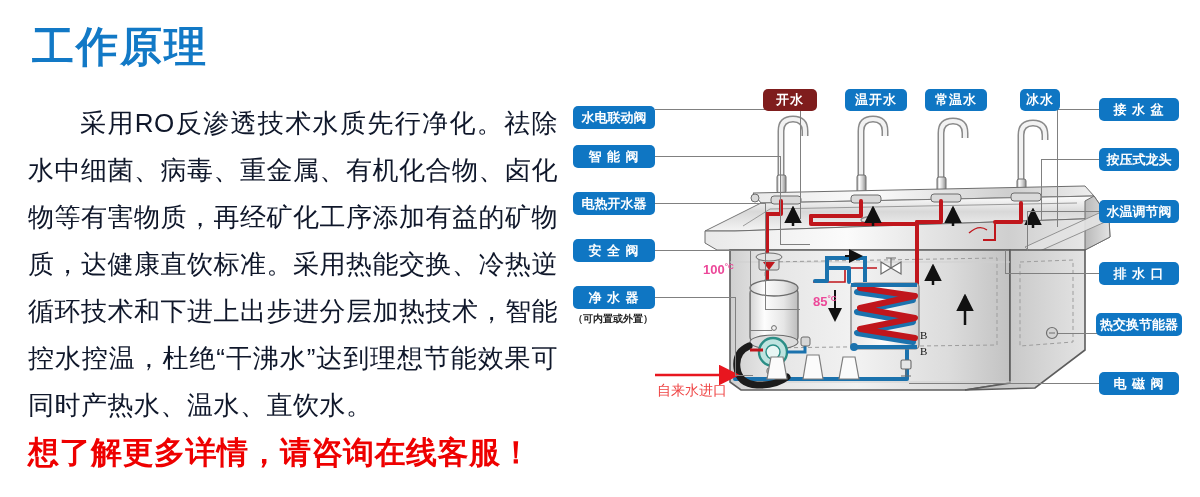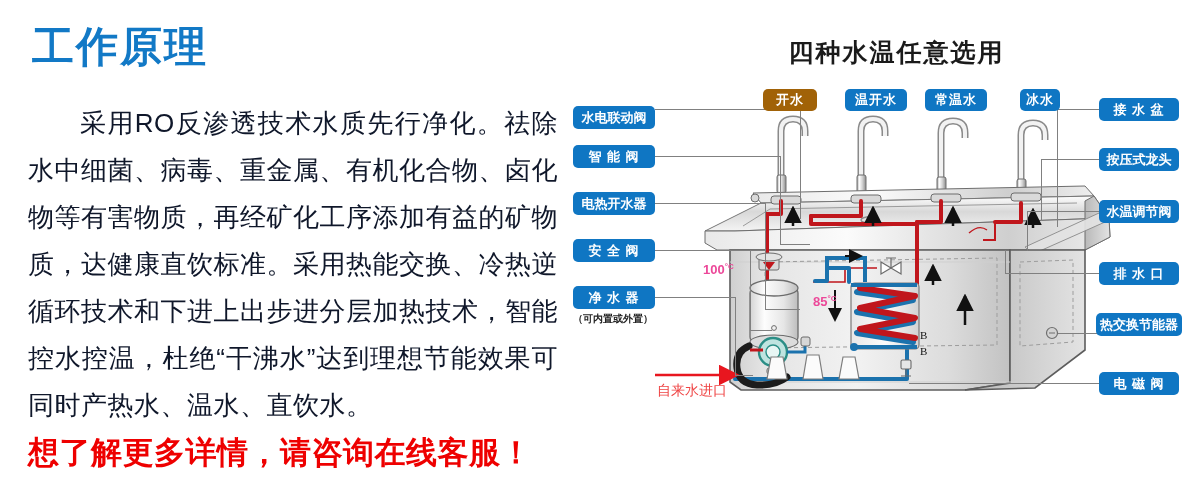--- a/index.html
+++ b/index.html
@@ -36,21 +36,21 @@
     font-size:25px;font-weight:bold;color:#1a1a1a;letter-spacing:2px;
   }
   #diagram-title span{display:inline-block;margin-left:28px;}
 
   
   .temp-badge{
     position:absolute;height:22px;line-height:22px;
     border-radius:5px;color:#ffffff;font-size:13px;font-weight:bold;
     text-align:center;letter-spacing:1px;white-space:nowrap;
   }
-  .temp-badge.hot{background:#a16207;}
+  .temp-badge.hot{background:#7f1d1d;}
   .temp-badge.cool{background:#0f76c3;}
 
   
   .pill{
     position:absolute;height:23px;line-height:23px;
     border-radius:5px;background:#0f76c3;color:#ffffff;
     font-size:13px;font-weight:bold;text-align:center;
     letter-spacing:1px;white-space:nowrap;box-sizing:border-box;
   }
   .pill.wide{letter-spacing:0px;}
@@ -76,23 +76,20 @@
 <div id="page">
 
   <div id="left-col">
     <div id="page-title">工作原理</div>
     <div id="body-paragraph">采用RO反渗透技术水质先行净化。祛除水中细菌、病毒、重金属、有机化合物、卤化物等有害物质，再经矿化工序添加有益的矿物质，达健康直饮标准。采用热能交换、冷热逆循环技术和下进上出步进分层加热技术，智能控水控温，杜绝“干沸水”达到理想节能效果可同时产热水、温水、直饮水。</div>
     <div id="cta-text">想了解更多详情，请咨询在线客服！</div>
   </div>
 
   <div id="diagram">
 
-    <div id="diagram-title">
-      <span>四种水温任意选用</span>
-    </div>
 
     <svg id="machine" width="635" height="497" viewBox="0 0 635 497" style="position:absolute;left:0;top:0;">
       <defs>
         <linearGradient id="gTopA" x1="0" y1="0" x2="0" y2="1">
           <stop offset="0%" stop-color="#fdfdfd"></stop>
             <stop offset="45%" stop-color="#d8d8d8"></stop>
           <stop offset="100%" stop-color="#f4f4f4"></stop>
         </linearGradient>
         <linearGradient id="gTopB" x1="0" y1="0" x2="1" y2="0">
           <stop offset="0%" stop-color="#e9e9e9"></stop>

